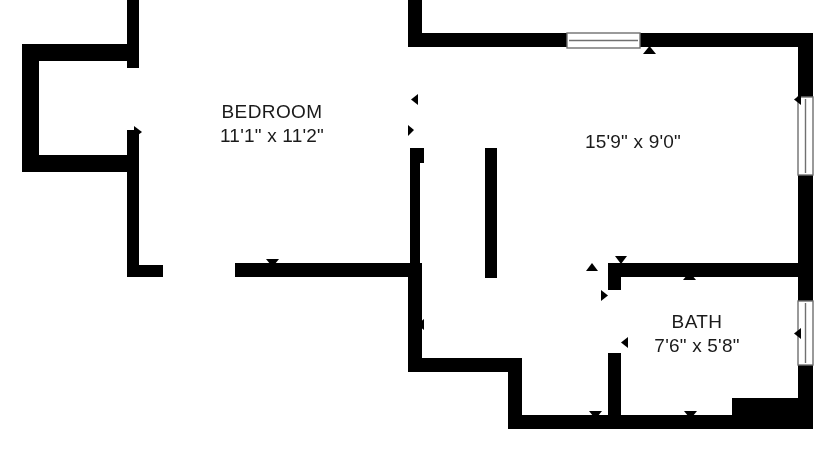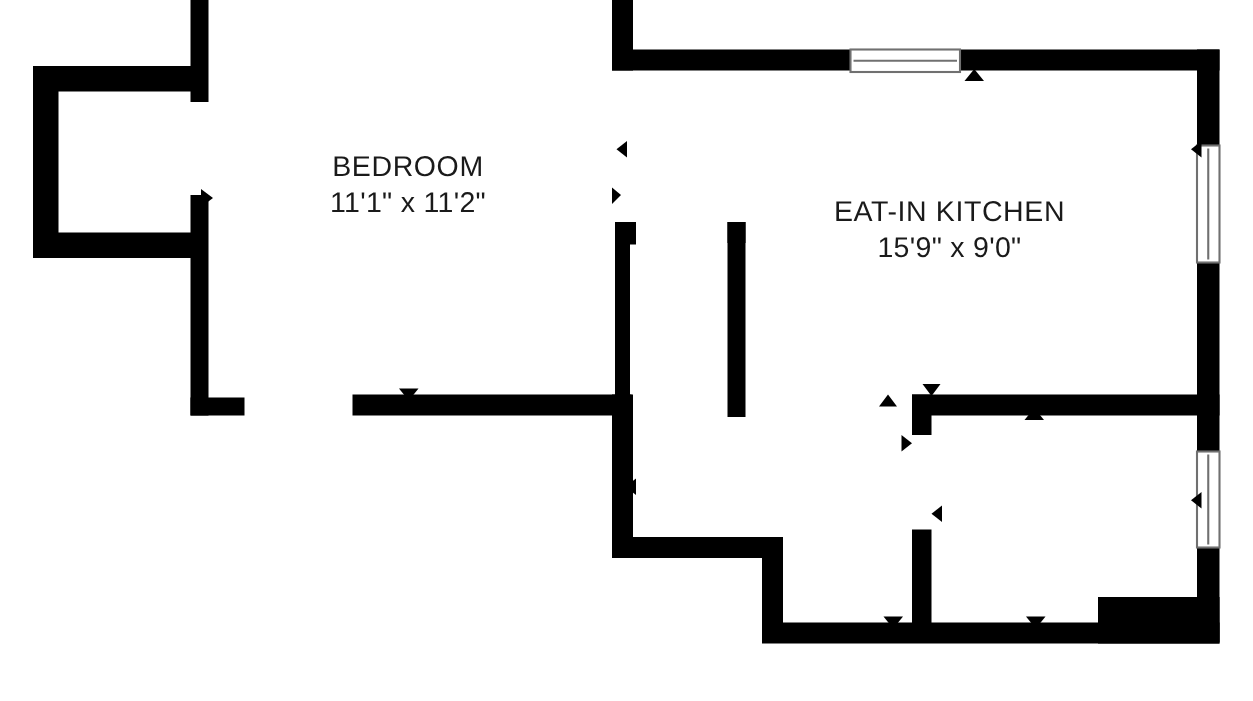--- a/index.html
+++ b/index.html
@@ -129,19 +129,22 @@
       <polygon points="684,411 697,411 690.5,419"></polygon>
     </g>
   </svg>
 
   <div class="room-label" style="left:272px; top:100px; transform:translate(-50%,0);">
     <span class="room-name">BEDROOM</span>
     <span class="room-dims">11'1" x 11'2"</span>
   </div>
 
   <div class="room-label" style="left:633px; top:130px; transform:translate(-50%,0);">
-    <span class="room-name">EAT-IN KITCHEN</span>
     <span class="room-dims">15'9" x 9'0"</span>
   </div>
 
 
+  <div class="room-label" style="left:697px; top:310px; transform:translate(-50%,0);">
+    <span class="room-name">BATH</span>
+    <span class="room-dims">7'6" x 5'8"</span>
+  </div>
 
 </div>
 
 </body></html>

